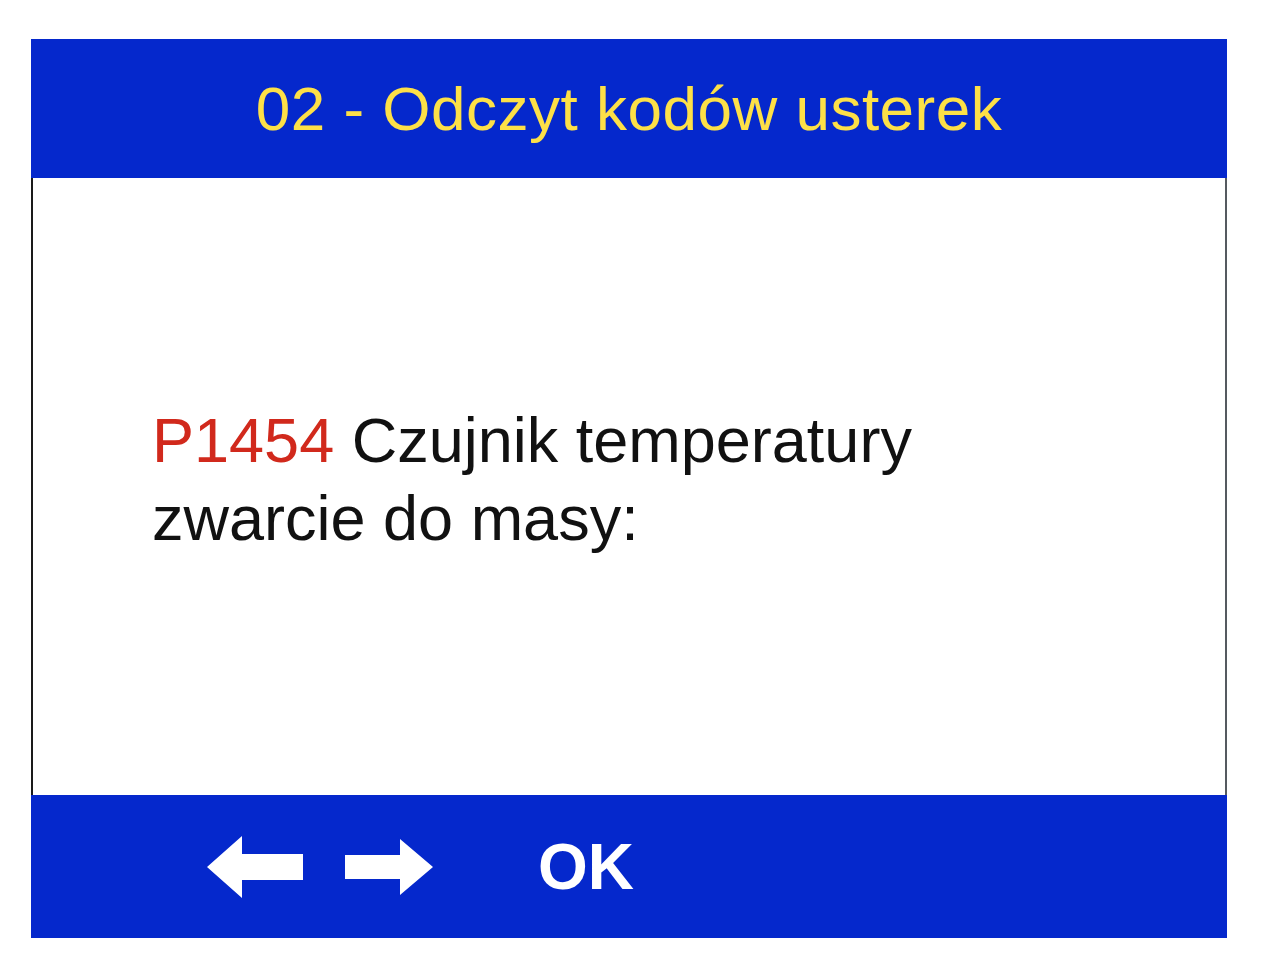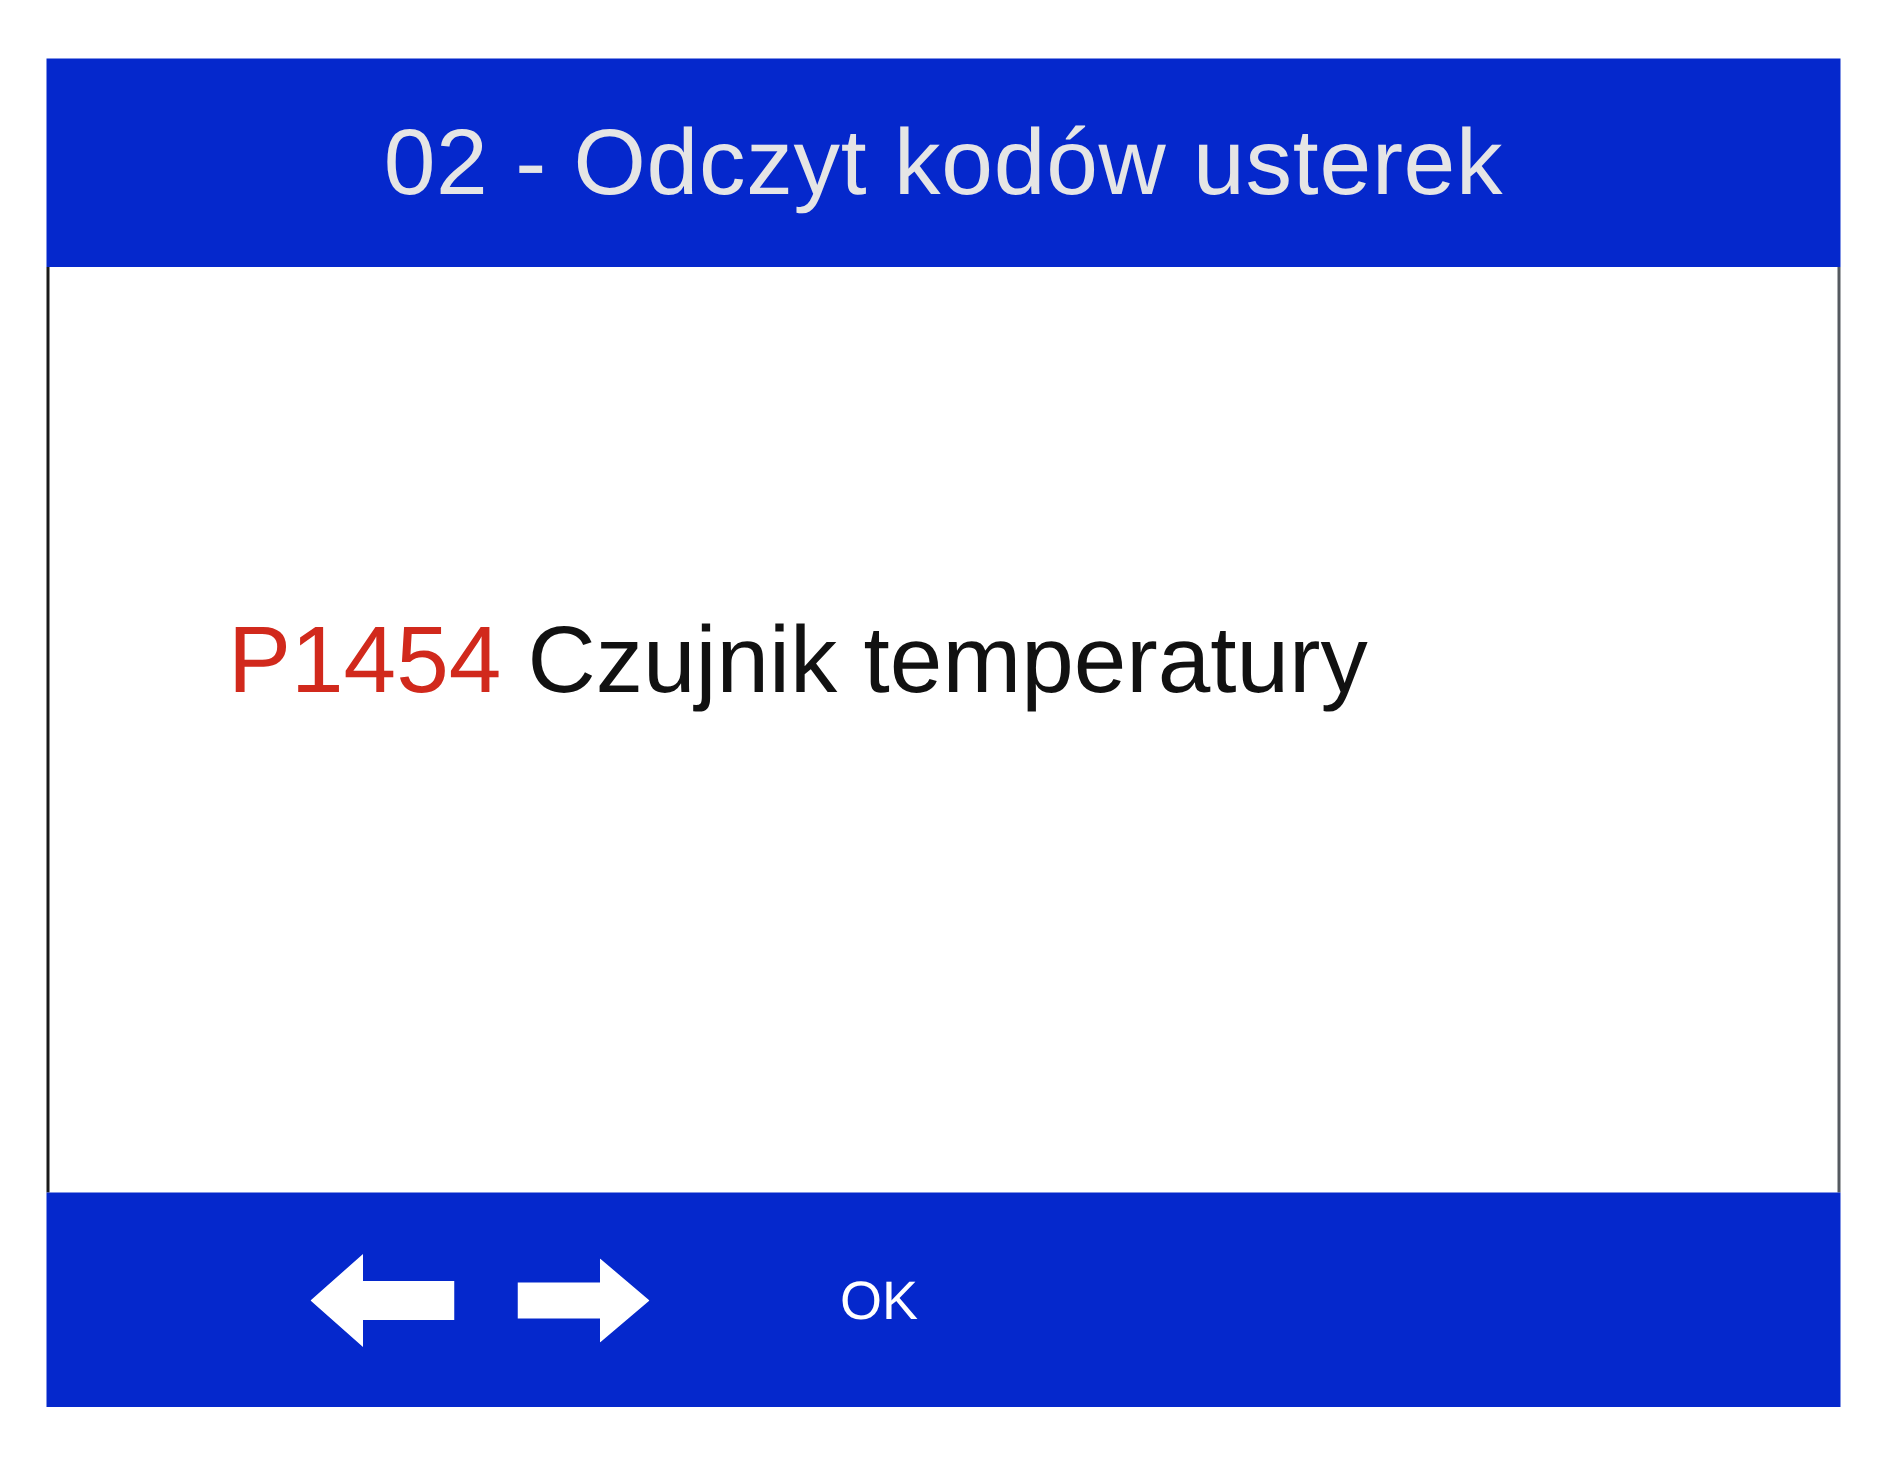--- a/index.html
+++ b/index.html
@@ -39,21 +39,21 @@
     top: 0;
     width: 1196px;
     height: 139px;
     background: #0528cc;
     display: flex;
     align-items: center;
     justify-content: center;
     box-sizing: border-box;
   }
   #title-text {
-    color: #e5e5e5;
+    color: #fde047;
     font-size: 62px;
     font-weight: 400;
     letter-spacing: 0.5px;
     line-height: 1;
     white-space: nowrap;
     font-family: "Liberation Sans", sans-serif;
   }
 
   
   #content-panel {
@@ -106,24 +106,24 @@
     justify-content: center;
     height: 100%;
   }
 
   #btn-prev  { left: 172px; top: 0; width: 104px; }
   #btn-next  { left: 310px; top: 0; width: 96px;  }
   #btn-ok    { left: 490px; top: 0; width: 130px; }
   #btn-esc   { left: 668px; top: 0; width: 160px; }
 
   .footer-label {
-    font-size: 36px;
+    font-size: 64px;
     line-height: 1;
     font-family: "Liberation Sans", sans-serif;
-    font-weight: 400;
+    font-weight: 700;
     white-space: nowrap;
   }
   #ok-label  { color: #ffffff; }
   #esc-label { color: #f2d429; }
 
   .arrow-svg { display: block; }
 </style>
 </head>
 <body>
 
@@ -131,20 +131,21 @@
 
   <div id="dialog">
 
     <div id="title-bar">
       <span id="title-text">02 - Odczyt kodów usterek</span>
     </div>
 
     <div id="content-panel">
       <div id="fault-block">
         <div class="fault-line"><span class="code">P1454</span><span> Czujnik temperatury</span></div>
+        <div class="fault-line">zwarcie do masy:</div>
       </div>
     </div>
 
     <div id="footer-bar">
 
       <div class="footer-item" id="btn-prev">
         <span>
           <svg class="arrow-svg" width="96" height="62" viewBox="0 0 96 62" xmlns="http://www.w3.org/2000/svg">
             <path d="M0 31 L35 0 L35 18 L96 18 L96 44 L35 44 L35 62 Z" fill="#ffffff"></path>
           </svg>

